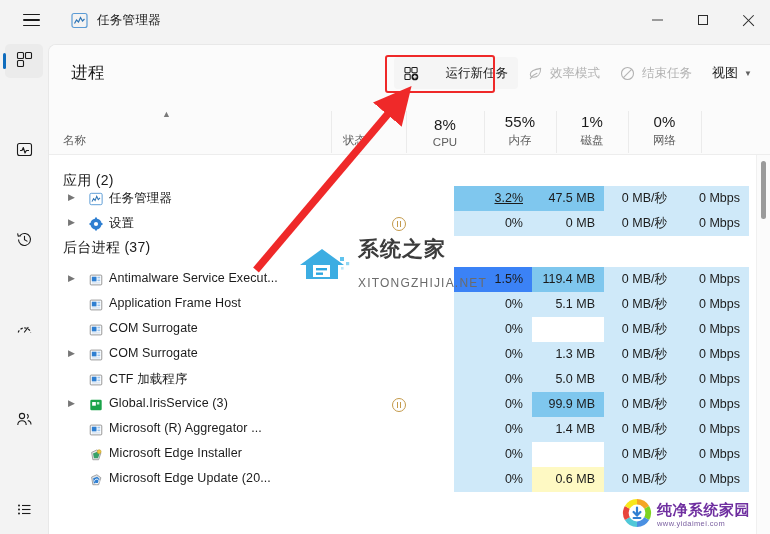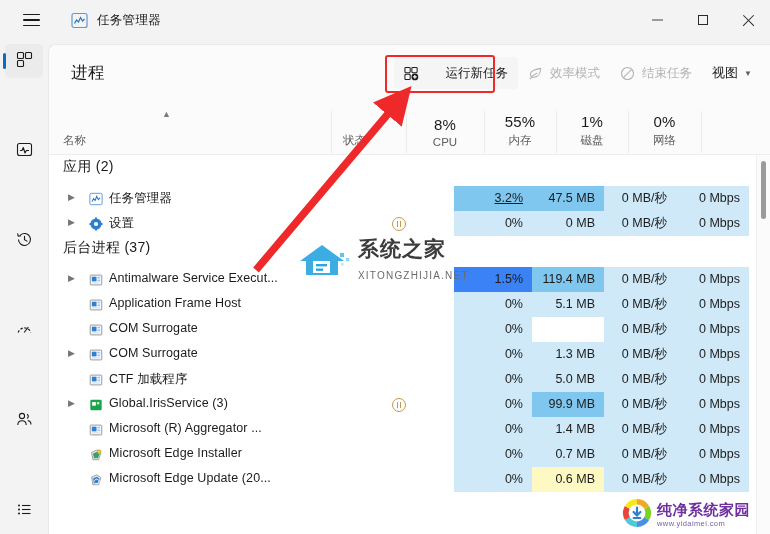--- a/index.html
+++ b/index.html
@@ -253,22 +253,22 @@
     position: absolute; left: 296px; top: 238px;
     z-index: 30; pointer-events: none;
     display: flex; align-items: center;
   }
   .wm-xtzj .wtext { margin-left: 4px; }
   .wm-xtzj .wcn {
     font-size: 21px; font-weight: bold; color: #3c3c3c;
     letter-spacing: 1px; line-height: 1;
   }
   .wm-xtzj .wen {
-    font-size: 10px; color: #6b6b6b;
-    letter-spacing: 1.2px; margin-top: 11px;
+    font-size: 12px; color: #6b6b6b;
+    letter-spacing: 1.2px; margin-top: 17px;
   }
   .wm-cjxt {
     position: absolute; left: 622px; top: 498px;
     z-index: 30; pointer-events: none;
     display: flex; align-items: flex-end;
   }
   .wm-cjxt .wtext { margin-left: 5px; }
   .wm-cjxt .wcn {
     font-size: 15px; font-weight: bold; color: #6f2fa0;
     letter-spacing: .5px; line-height: 1;
@@ -499,21 +499,20 @@
         <div class="row" style="top: 287px;">
           <div class="r-icon">
             <svg width="14" height="14" viewBox="0 0 16 16">
               <path d="M3 5 L9 2.2 L13.6 5.6 L11 13.4 L4.4 13.4 Z" fill="#e8e8e8" stroke="#8f8f8f" stroke-width=".9"></path>
               <path d="M4.6 6.4 L9.4 4.4 L12 7 L10.2 11.8 L5.6 11.8 Z" fill="#38a169"></path>
               <circle cx="11.6" cy="4.2" r="2.2" fill="#f2c744" stroke="#b99a1e" stroke-width=".7"></circle>
             </svg>
           </div>
           <div class="r-name">Microsoft Edge Installer</div>
           <div class="cell c-cpu" style="background: rgb(207, 233, 249);">0%</div>
-          <div class="cell c-mem" style="background: rgb(207, 233, 249);">0.7 MB</div>
           <div class="cell c-disk" style="background: rgb(207, 233, 249);">0 MB/秒</div>
           <div class="cell c-net" style="background: rgb(207, 233, 249);">0 Mbps</div>
         </div>
         <div class="row" style="top: 262px;">
           <div class="r-icon">
             <svg width="14" height="14" viewBox="0 0 16 16">
               <rect x="1.4" y="2.4" width="13.2" height="11.2" rx="1" fill="#fff" stroke="#8a8a8a" stroke-width="1"></rect>
               <rect x="3.2" y="4.2" width="5.4" height="5.4" fill="#2f7fd1"></rect>
               <rect x="9.6" y="4.2" width="3.2" height="2" fill="#9cc6ef"></rect>
               <rect x="9.6" y="7.4" width="3.2" height="2" fill="#9cc6ef"></rect>
@@ -664,21 +663,21 @@
               <rect x="1" y="1.5" width="14" height="13" rx="1.6" fill="#fff" stroke="#5b9bd5" stroke-width="1.1"></rect>
               <polyline points="3.4,11 5.2,7.6 7,9.6 8.8,5 10.6,8.6 12.6,6.6" fill="none" stroke="#2e75b6" stroke-width="1.2"></polyline>
             </svg>
           </div>
           <div class="r-name">任务管理器</div>
           <div class="cell c-cpu" style="background: rgb(127, 199, 238); text-decoration: underline;">3.2%</div>
           <div class="cell c-mem" style="background: rgb(127, 199, 238);">47.5 MB</div>
           <div class="cell c-disk" style="background: rgb(207, 233, 249);">0 MB/秒</div>
           <div class="cell c-net" style="background: rgb(207, 233, 249);">0 Mbps</div>
         </div>
-        <div class="row group" style="top: 0px;">
+        <div class="row group" style="top: 14px;">
           <div class="grp-label">应用 (2)</div>
         </div>
       <div class="scrollbar">
         <div class="sb-thumb"></div>
       </div>
     </div>
 
   </div>
 
   <div class="wm-xtzj">

